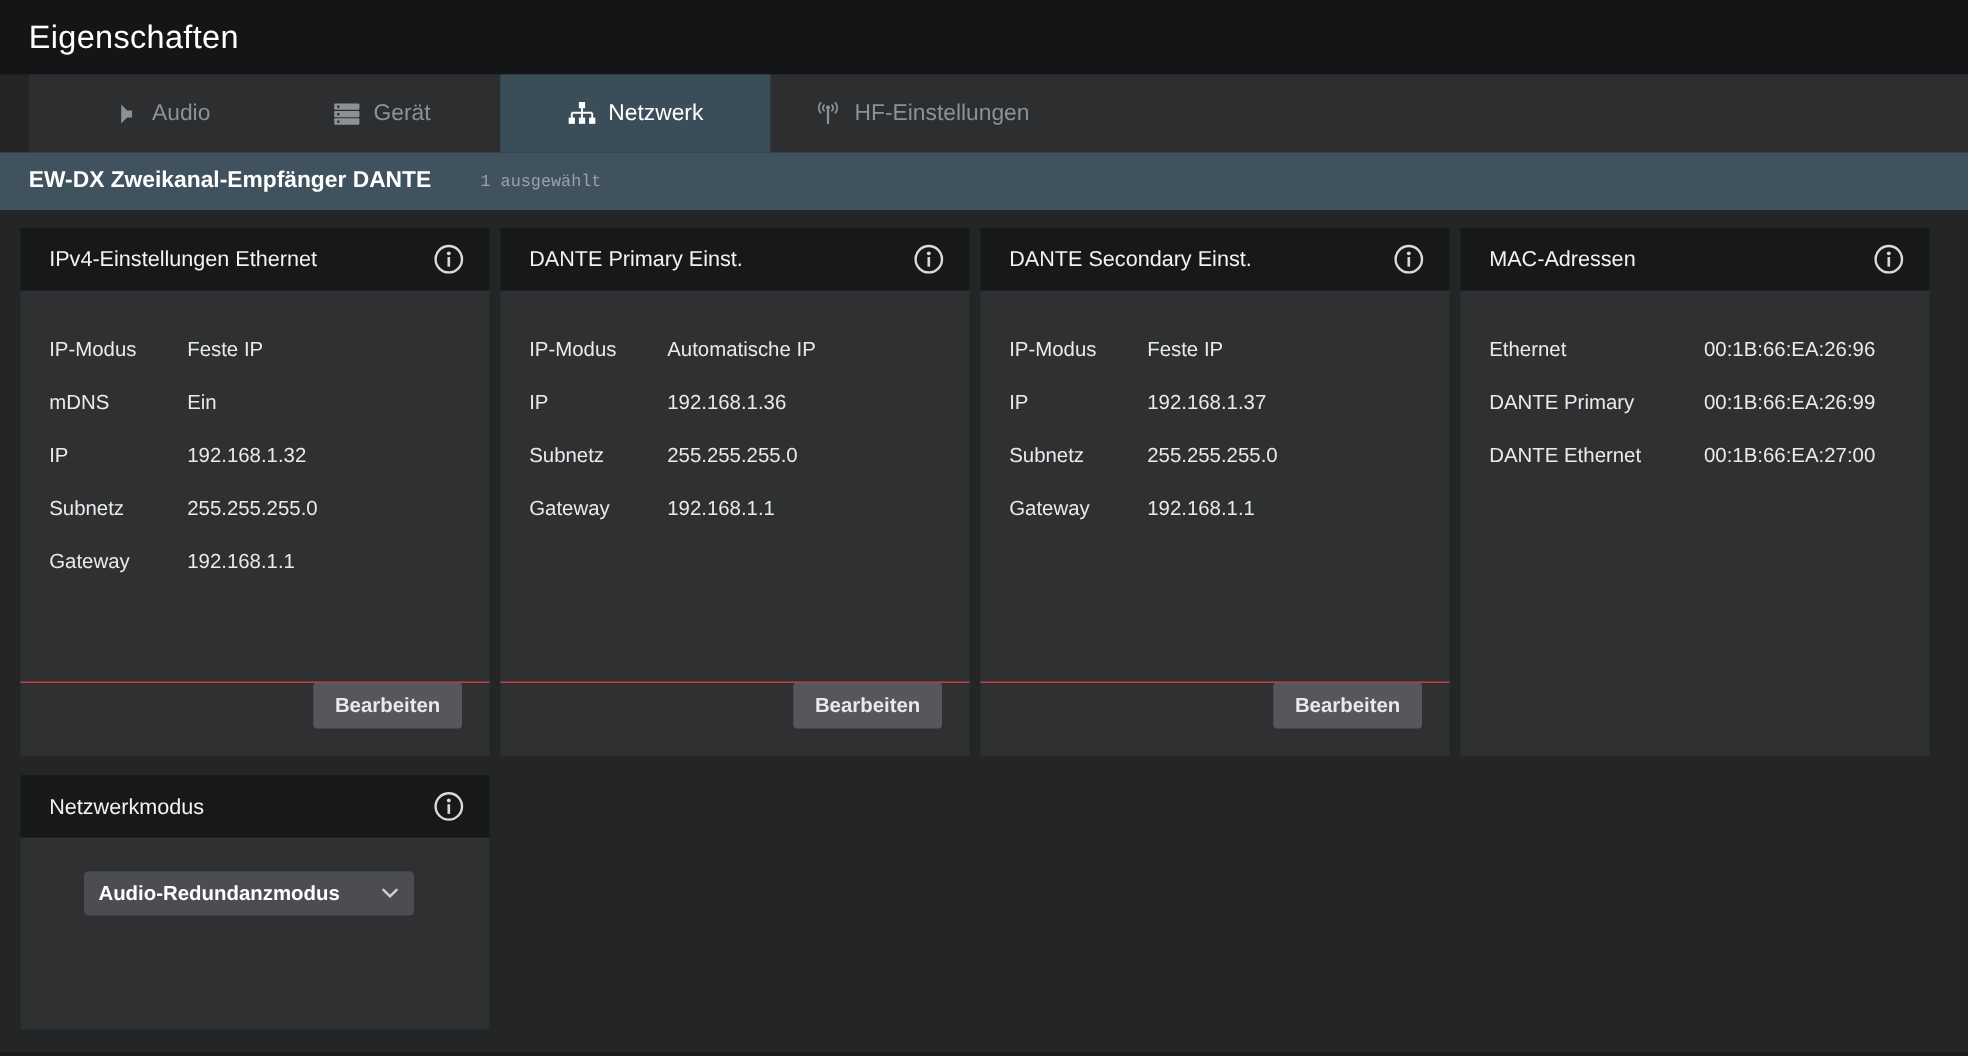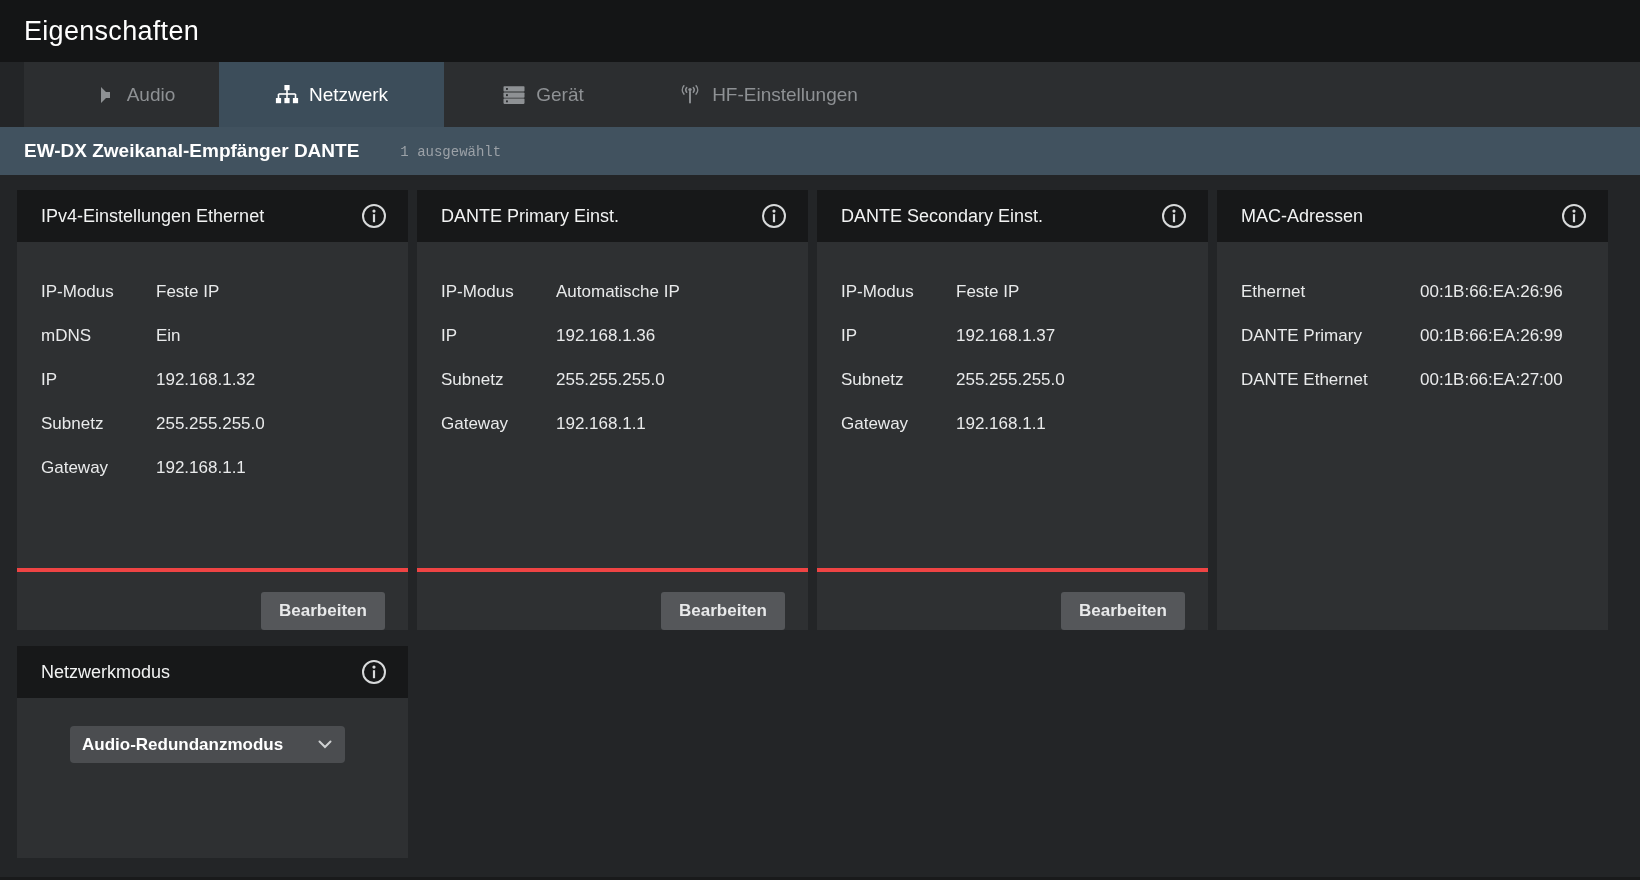--- a/index.html
+++ b/index.html
@@ -88,22 +88,22 @@
   .prop-row {
     display: flex; align-items: center;
     height: 44px; font-size: 17px; color: #e9eaeb;
   }
   .prop-label { flex: none; width: 115px; }
   .card-mac .prop-label { width: 179px; }
   .prop-value { white-space: nowrap; }
 
   .card-footer {
     flex: none; height: 62px;
-    border-top: 4px solid #ef4444;
-    display: flex; align-items: flex-end; justify-content: flex-end;
+    border-top: 1px solid #ef4444;
+    display: flex; align-items: flex-start; justify-content: flex-end;
     padding-right: 23px;
   }
   .edit-btn {
     width: 124px; height: 38px;
     background: #55575a; color: #e8e9ea;
     font-family: inherit; font-size: 17px; font-weight: 600;
     border: none; border-radius: 3px; cursor: pointer;
   }
 
   
@@ -134,20 +134,38 @@
 </header>
 
 <nav class="tab-bar">
   <div class="tab tab-audio">
     <span class="tab-icon">
       <svg width="24" height="24" viewBox="0 0 24 24">
           <path d="M17 9v6h-4l-5 5V4l5 5h4z" fill="currentColor"></path>
         </svg>
     </span>
     <span>Audio</span>
+  </div>
+
+  <div class="tab tab-geraet">
+    <span class="tab-icon">
+      <svg width="24" height="24" viewBox="0 0 24 24">
+        <g fill="currentColor">
+          <rect x="1.5" y="3.2" width="21" height="5.3" rx="0.8"></rect>
+          <rect x="1.5" y="9.4" width="21" height="5.3" rx="0.8"></rect>
+          <rect x="1.5" y="15.6" width="21" height="5.3" rx="0.8"></rect>
+        </g>
+        <g fill="#2c2e30">
+          <rect x="4" y="5" width="1.9" height="1.9"></rect>
+          <rect x="4" y="11.2" width="1.9" height="1.9"></rect>
+          <rect x="4" y="17.4" width="1.9" height="1.9"></rect>
+        </g>
+      </svg>
+    </span>
+    <span>Gerät</span>
   </div>
 
   <div class="tab tab-netzwerk selected">
     <span class="tab-icon">
       <svg width="24" height="24" viewBox="0 0 24 24">
         <g stroke="currentColor" stroke-width="1.6" fill="none">
           <path d="M12 6.5v4.5"></path>
           <path d="M3.5 11h17"></path>
           <path d="M3.5 11v4.5"></path>
           <path d="M12 11v4.5"></path>
@@ -157,38 +175,20 @@
           <rect x="9.4" y="2" width="5.2" height="5.2"></rect>
           <rect x="0.9" y="15" width="5.2" height="5.2"></rect>
           <rect x="9.4" y="15" width="5.2" height="5.2"></rect>
           <rect x="17.9" y="15" width="5.2" height="5.2"></rect>
         </g>
       </svg>
     </span>
     <span>Netzwerk</span>
   </div>
 
-  <div class="tab tab-geraet">
-    <span class="tab-icon">
-      <svg width="24" height="24" viewBox="0 0 24 24">
-        <g fill="currentColor">
-          <rect x="1.5" y="3.2" width="21" height="5.3" rx="0.8"></rect>
-          <rect x="1.5" y="9.4" width="21" height="5.3" rx="0.8"></rect>
-          <rect x="1.5" y="15.6" width="21" height="5.3" rx="0.8"></rect>
-        </g>
-        <g fill="#2c2e30">
-          <rect x="4" y="5" width="1.9" height="1.9"></rect>
-          <rect x="4" y="11.2" width="1.9" height="1.9"></rect>
-          <rect x="4" y="17.4" width="1.9" height="1.9"></rect>
-        </g>
-      </svg>
-    </span>
-    <span>Gerät</span>
-  </div>
-
   <div class="tab tab-hf">
     <span class="tab-icon">
       <svg width="24" height="24" viewBox="0 0 24 24" fill="none" stroke="currentColor" stroke-linecap="round">
         <circle cx="12" cy="6.6" r="1.7" fill="currentColor" stroke="none"></circle>
         <path d="M12 8.8v10.7" stroke-width="1.9"></path>
         <path d="M8.7 4.6c-1.2 1.4-1.2 3.3 0 4.7" stroke-width="1.5"></path>
         <path d="M15.3 4.6c1.2 1.4 1.2 3.3 0 4.7" stroke-width="1.5"></path>
         <path d="M5.9 2.8c-2.1 2.4-2.1 5.9 0 8.3" stroke-width="1.5"></path>
         <path d="M18.1 2.8c2.1 2.4 2.1 5.9 0 8.3" stroke-width="1.5"></path>
       </svg>

